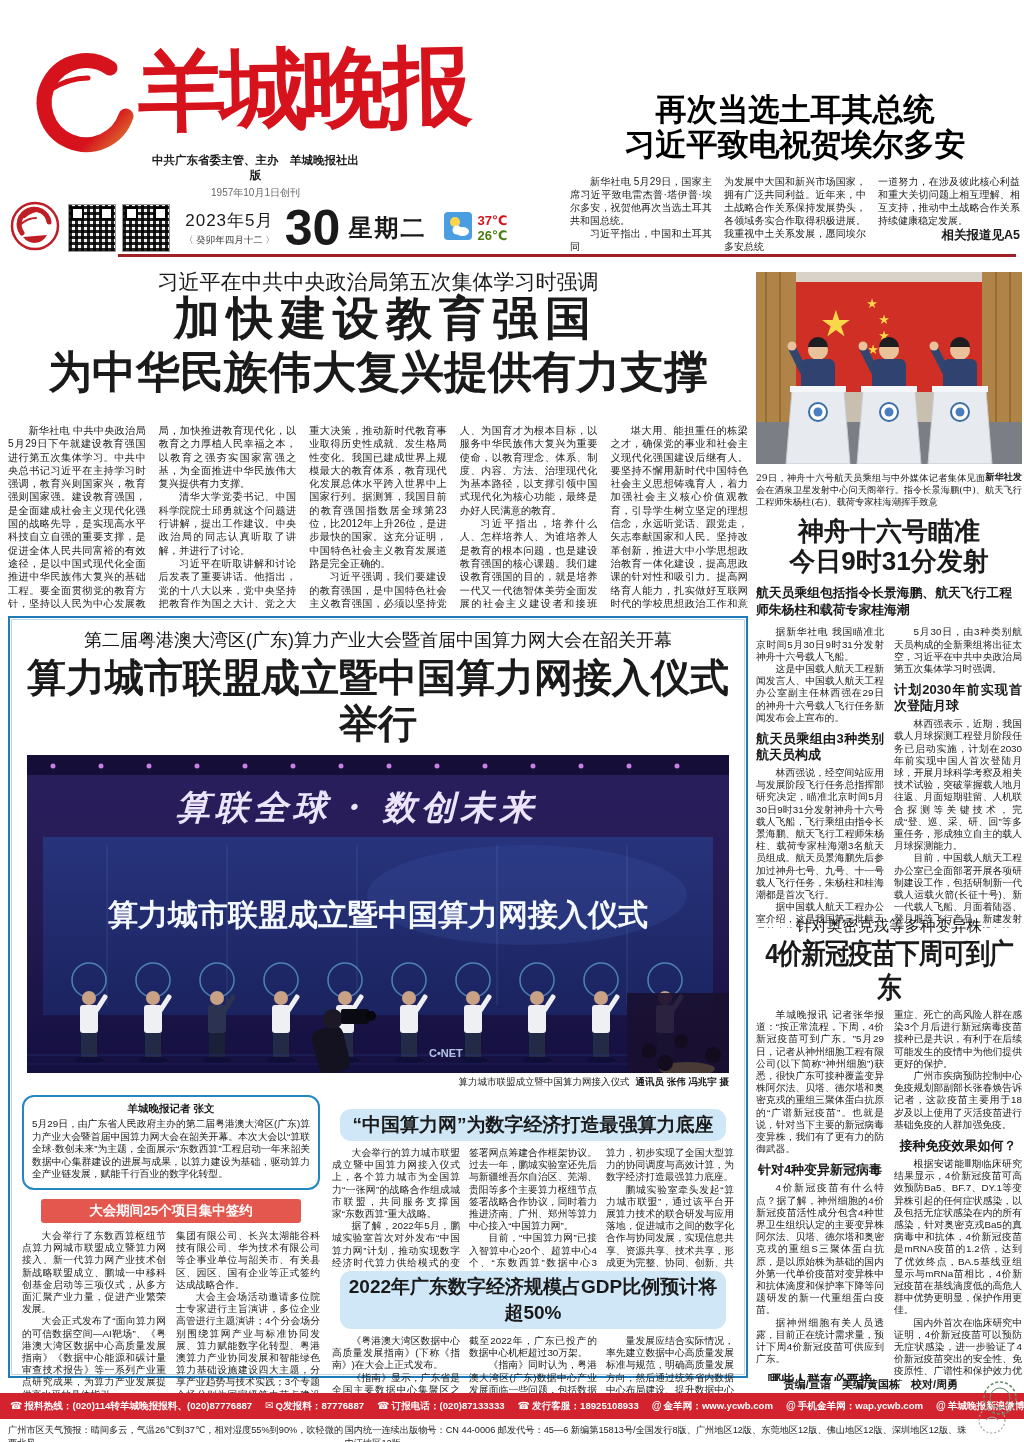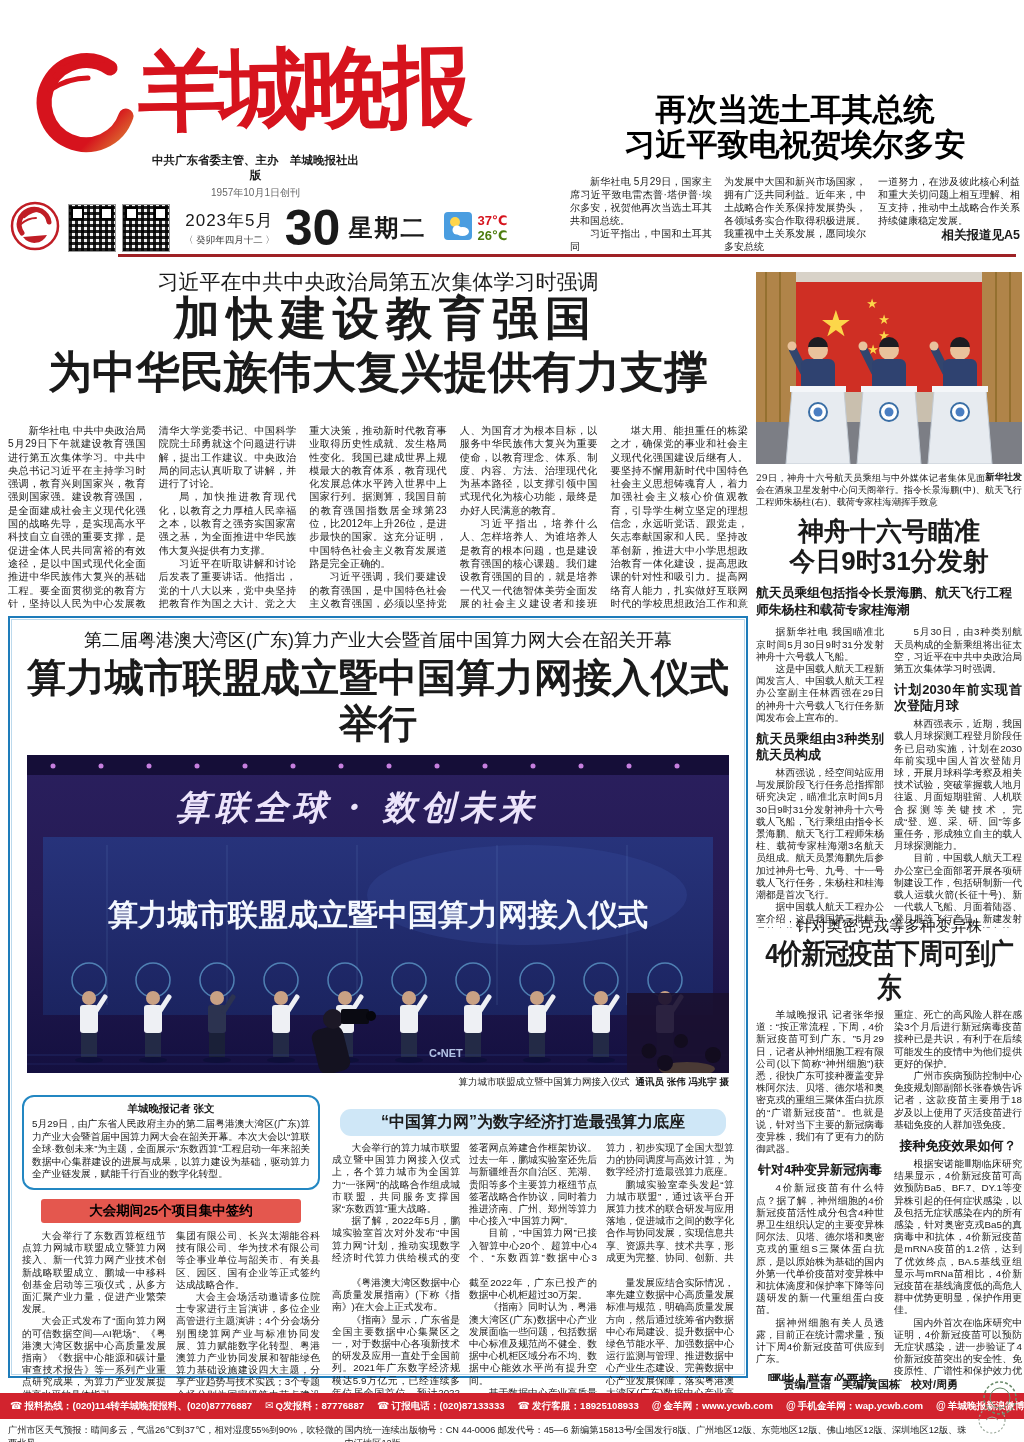--- a/index.html
+++ b/index.html
@@ -71,26 +71,26 @@
   .sl-photo{display:block;margin:0 auto;}
   .sl-cap{width:702px;margin:3px auto 0;text-align:right;font-size:9.5px;
           font-family:"DejaVu Serif","Liberation Serif",serif;}
   .sl-cap .credit{font-weight:bold;font-family:"Liberation Sans",sans-serif;margin-left:6px;}
   .sl-content{display:flex;gap:12px;margin-top:6px;height:324px;overflow:hidden;padding:0 2px;}
   .sl-left{width:298px;flex:none;}
   .sl-right{flex:1;margin-top:14px;}
   .bubble{border:2px solid #2387c2;border-radius:12px;padding:5px 8px 7px;}
   .bubble .rep{text-align:center;font-weight:bold;font-size:10.5px;margin-bottom:2px;}
   .bubble .lead{font-size:9.8px;line-height:12.6px;text-align:justify;}
-  .sub-red{margin:9px auto 7px;width:86%;background:#e4574e;color:#000000;font-weight:bold;
+  .sub-red{margin:9px auto 7px;width:86%;background:#e4574e;color:#ffffff;font-weight:bold;
            font-size:13.5px;text-align:center;padding:3px 2px;border-radius:3px;}
   .lcols{gap:10px;font-size:9.8px;line-height:12.2px;height:168px;}
-  .sub-blue{background:#cfe7f7;border-radius:11px;font-weight:bold;font-size:16px;
+  .sub-blue{background:#cfe7f7;border-radius:11px;font-weight:bold;font-size:19px;
             text-align:center;padding:3px 4px;margin:0 auto 6px;width:94%;}
-  .mcols{gap:9px;font-size:9.8px;line-height:12.2px;height:122px;margin-bottom:13px;}
+  .mcols{gap:9px;font-size:9.8px;line-height:12.2px;height:122px;margin-bottom:2px;}
   .gcols{gap:9px;font-size:9.8px;line-height:12.2px;height:142px;}
 
   
   .vaccine{left:756px;top:916px;width:266px;}
   .vx-kicker{text-align:center;font-size:15.5px;font-weight:500;}
   .vx-title{text-align:center;font-size:24.5px;line-height:30px;font-weight:900;letter-spacing:-1px;
             margin:4px 0 8px;transform:scaleY(1.15);}
   .vx-body{gap:10px;font-size:9.8px;line-height:12.2px;height:372px;}
   .vx-sub{font-weight:bold;font-size:13px;line-height:16px;margin:7px 0 4px;text-align:center;}
 
@@ -182,22 +182,22 @@
 <div class="abs redrule"></div>
 
 <div class="abs edu-kicker">习近平在中共中央政治局第五次集体学习时强调</div>
 <div class="abs edu-t1">加快建设教育强国</div>
 <div class="abs edu-t2">为中华民族伟大复兴提供有力支撑</div>
 <div class="abs cols edu-body">
   <div class="col">
       <p>新华社电 中共中央政治局5月29日下午就建设教育强国进行第五次集体学习。中共中央总书记习近平在主持学习时强调，教育兴则国家兴，教育强则国家强。建设教育强国，是全面建成社会主义现代化强国的战略先导，是实现高水平科技自立自强的重要支撑，是促进全体人民共同富裕的有效途径，是以中国式现代化全面推进中华民族伟大复兴的基础工程。要全面贯彻党的教育方针，坚持以人民为中心发展教育，主动超前布局、有力应对变局、奋力开拓新</p>
     </div>
   <div class="col cont">
+      <p>局，加快推进教育现代化，以教育之力厚植人民幸福之本，以教育之强夯实国家富强之基，为全面推进中华民族伟大复兴提供有力支撑。</p>
       <p>清华大学党委书记、中国科学院院士邱勇就这个问题进行讲解，提出工作建议。中央政治局的同志认真听取了讲解，并进行了讨论。</p>
-      <p>局，加快推进教育现代化，以教育之力厚植人民幸福之本，以教育之强夯实国家富强之基，为全面推进中华民族伟大复兴提供有力支撑。</p>
       <p>习近平在听取讲解和讨论后发表了重要讲话。他指出，党的十八大以来，党中央坚持把教育作为国之大计、党之大计，作出加快教育现代化、建设教育强国的</p>
     </div>
   <div class="col cont">
       <p>重大决策，推动新时代教育事业取得历史性成就、发生格局性变化。我国已建成世界上规模最大的教育体系，教育现代化发展总体水平跨入世界中上国家行列。据测算，我国目前的教育强国指数居全球第23位，比2012年上升26位，是进步最快的国家。这充分证明，中国特色社会主义教育发展道路是完全正确的。</p>
       <p>习近平强调，我们要建设的教育强国，是中国特色社会主义教育强国，必须以坚持党对教育事业的全面领导为根本保证，以立德树人为根本任务，以为党育</p>
     </div>
   <div class="col cont">
       <p>人、为国育才为根本目标，以服务中华民族伟大复兴为重要使命，以教育理念、体系、制度、内容、方法、治理现代化为基本路径，以支撑引领中国式现代化为核心功能，最终是办好人民满意的教育。</p>
       <p>习近平指出，培养什么人、怎样培养人、为谁培养人是教育的根本问题，也是建设教育强国的核心课题。我们建设教育强国的目的，就是培养一代又一代德智体美劳全面发展的社会主义建设者和接班人，培养一代又一代在社会主义现代化建设中可</p>
     </div>
@@ -478,20 +478,21 @@
           </div>
         <div class="col cont">
             <p>签署网点筹建合作框架协议。过去一年，鹏城实验室还先后与新疆维吾尔自治区、芜湖、贵阳等多个主要算力枢纽节点签署战略合作协议，同时着力推进济南、广州、郑州等算力中心接入“中国算力网”。</p>
             <p>目前，“中国算力网”已接入智算中心20个、超算中心4个、“东数西算”数据中心3个，汇聚超过3E Flops协同计算</p>
           </div>
         <div class="col cont">
             <p>算力，初步实现了全国大型算力的协同调度与高效计算，为数字经济打造最强算力底座。</p>
             <p>鹏城实验室牵头发起“算力城市联盟”，通过该平台开展算力技术的联合研发与应用落地，促进城市之间的数字化合作与协同发展，实现信息共享、资源共享、技术共享，形成更为完整、协同、创新、共享、聚变的算力产业新生态。</p>
           </div>
       </div>
+      <div class="sub-blue">2022年广东数字经济规模占GDP比例预计将超50%</div>
       <div class="cols gcols">
         <div class="col">
             <p>《粤港澳大湾区数据中心高质量发展指南》(下称《指南》)在大会上正式发布。</p>
             <p>《指南》显示，广东省是全国主要数据中心集聚区之一，对于数据中心各项新技术的研发及应用一直处于全国前列。2021年广东数字经济规模达5.9万亿元，已经连续多年位居全国首位。预计2022年广东省数字经济规模将达到6.5万亿元，占GDP比例超过50%。</p>
           </div>
         <div class="col cont">
             <p>截至2022年，广东已投产的数据中心机柜超过30万架。</p>
             <p>《指南》同时认为，粤港澳大湾区(广东)数据中心产业发展面临一些问题，包括数据中心标准及规范尚不健全、数据中心机柜区域分布不均、数据中心能效水平尚有提升空间。</p>
             <p>基于数据中心产业高质量发展要求及粤港澳大湾区(广东)产业发展现状，《指南》建议区域内数据中心产业高质</p>
           </div>

